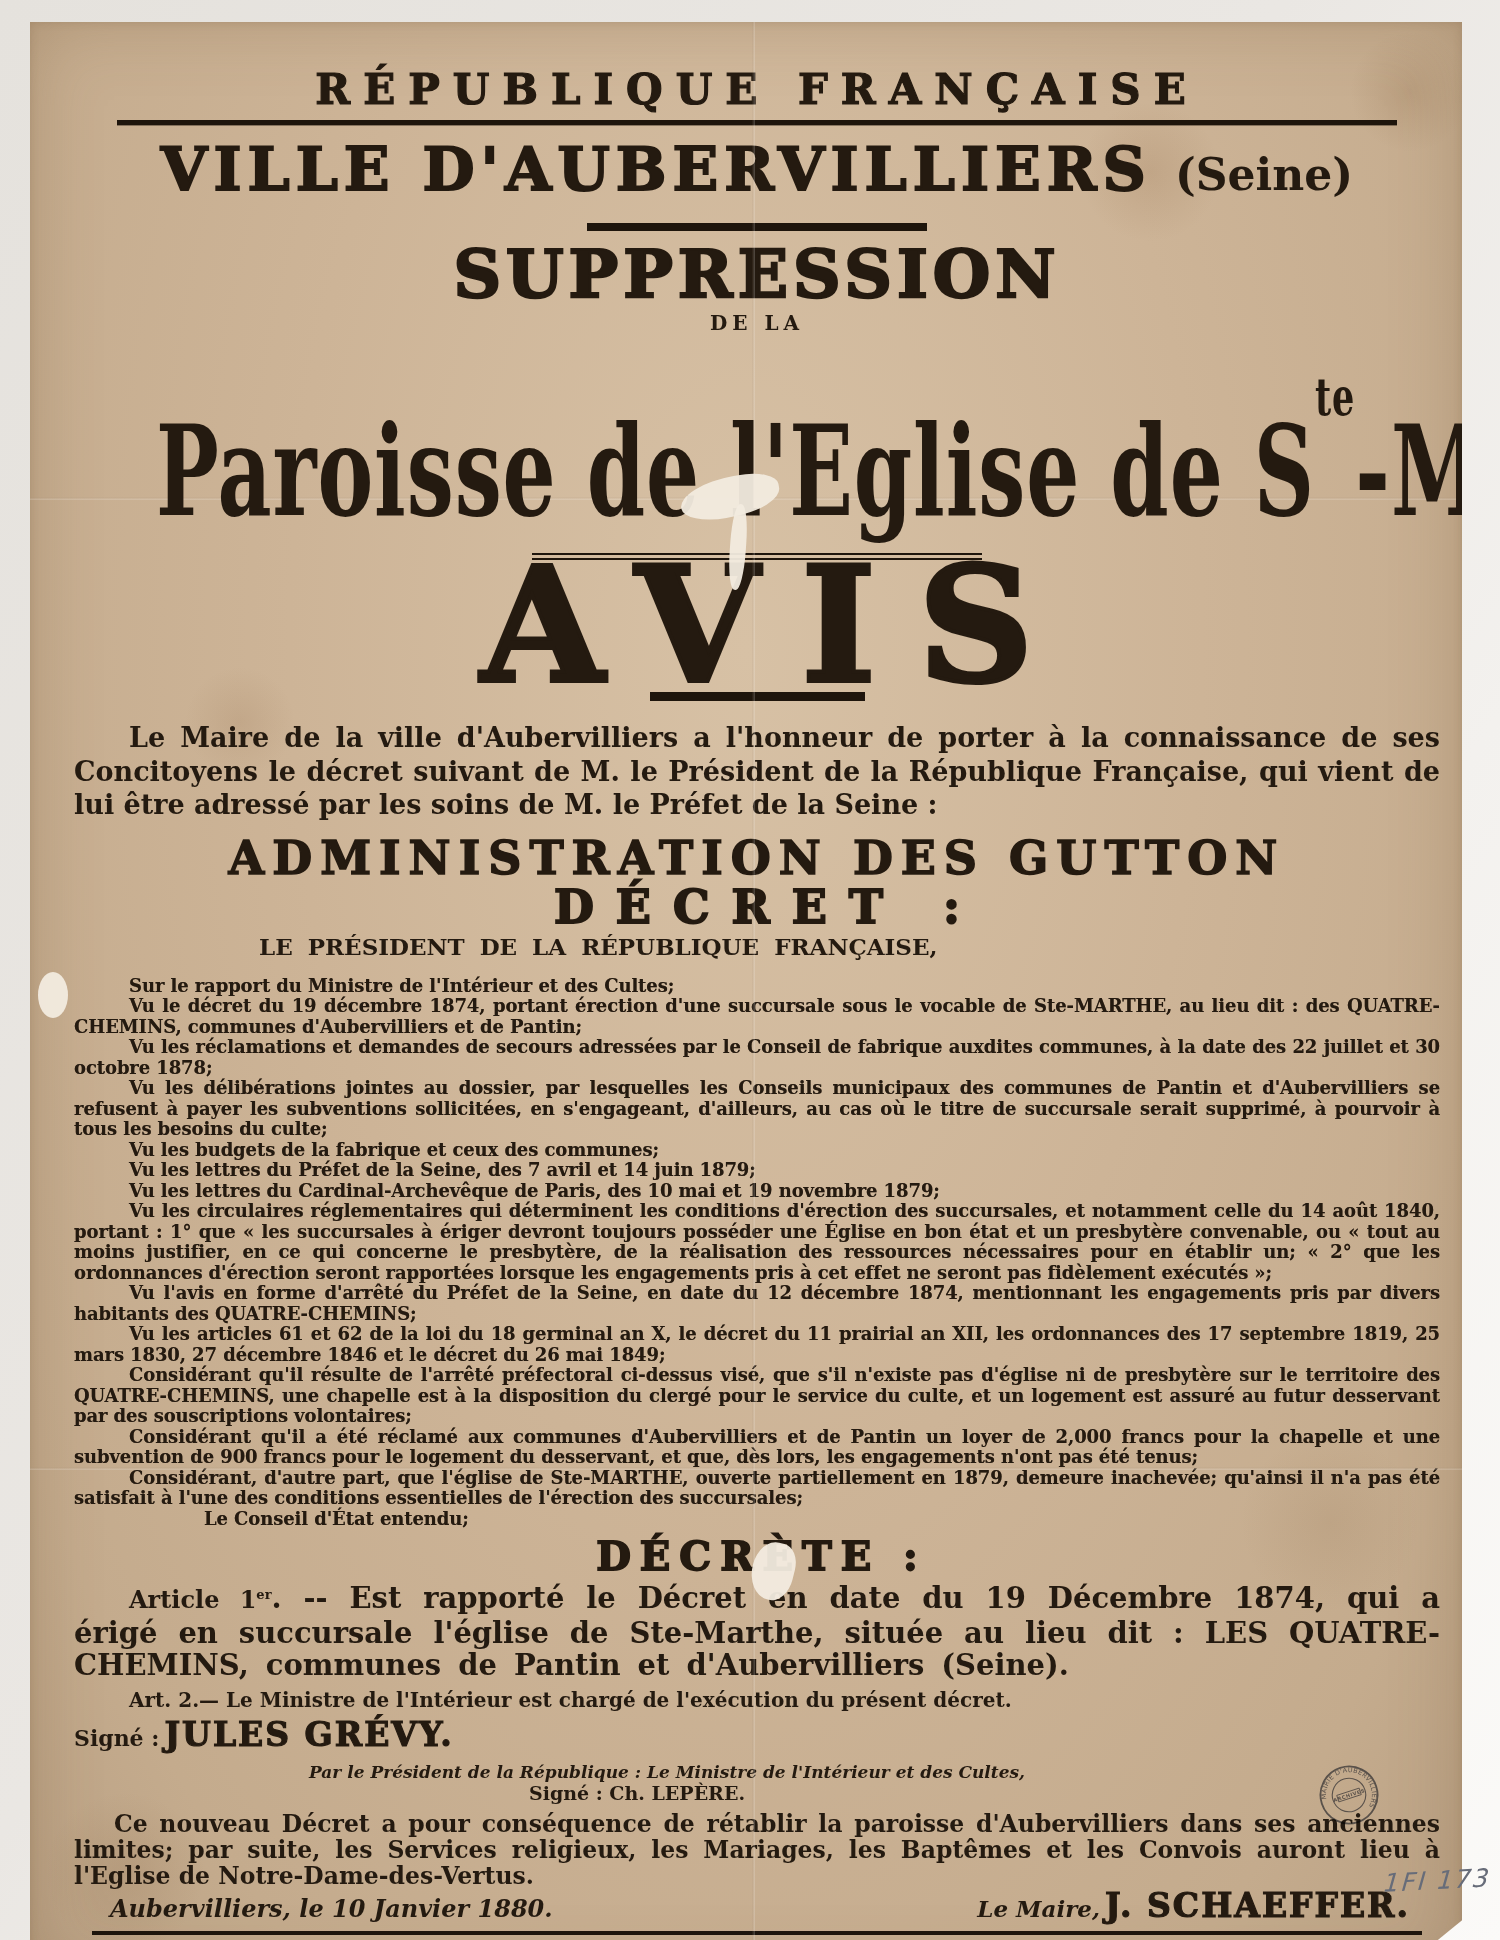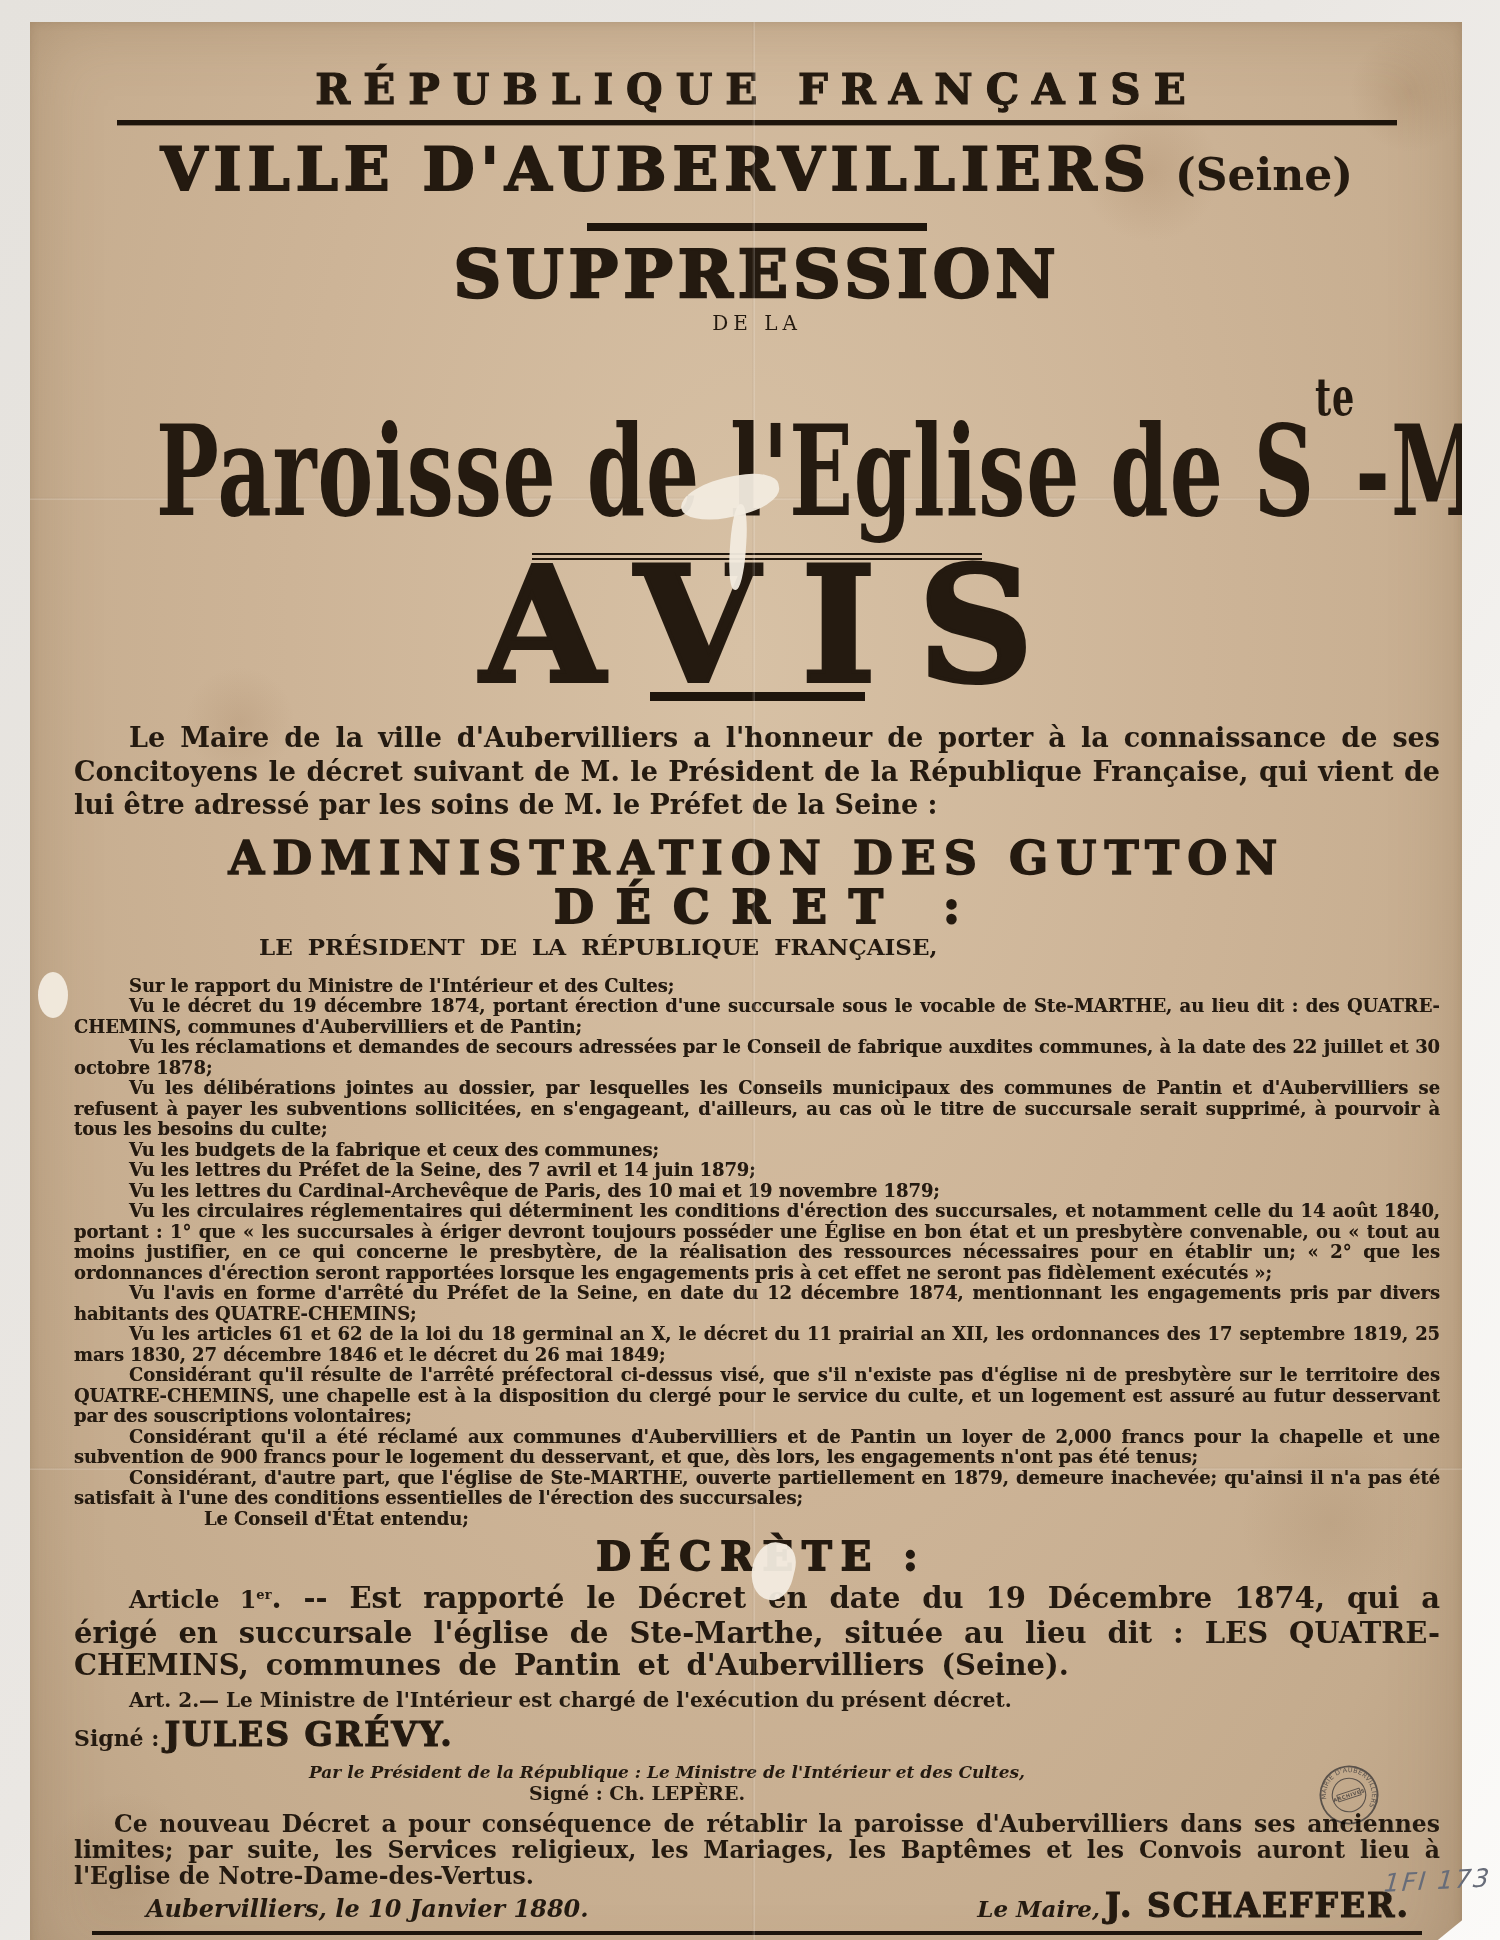--- a/index.html
+++ b/index.html
@@ -32,21 +32,21 @@
   .republique{margin:46px 0 0 0;text-align:center;font-size:42px;font-weight:700;letter-spacing:13px;
     -webkit-text-stroke:1.2px #241a10;line-height:44px;}
   .rule{background:#1e150c;margin-left:auto;margin-right:auto;}
   .rule-top{margin-top:8px;height:5px;width:1280px;box-shadow:0 1px 0 rgba(30,20,10,.4);}
   .ville-line{margin-top:6px;text-align:center;line-height:76px;white-space:nowrap;}
   .ville{font-size:60px;font-weight:700;letter-spacing:6px;-webkit-text-stroke:2px #241a10;}
   .seine{font-size:44px;font-weight:700;margin-left:18px;}
   .rule-short{height:8px;width:340px;}
   .suppression{margin-top:8px;text-align:center;font-size:66px;font-weight:700;letter-spacing:5px;
     -webkit-text-stroke:2.5px #241a10;line-height:70px;}
-  .dela{margin-top:2px;text-align:center;font-size:20px;font-weight:400;letter-spacing:5px;line-height:24px;}
+  .dela{margin-top:2px;text-align:center;font-size:20px;font-weight:700;letter-spacing:5px;line-height:24px;}
   .paroisse{margin-top:6px;text-align:center;font-size:95px;font-weight:700;line-height:130px;white-space:nowrap;
     transform:scale(.88,1.32);transform-origin:50% 50%;letter-spacing:1px;}
   .paroisse .sup{font-size:.42em;vertical-align:58%;}
   .rule-double{margin-top:26px;width:450px;margin-left:auto;margin-right:auto;}
   .rule-double div{height:2px;background:#1e150c;}
   .rule-double div+div{margin-top:3px;}
   .avis{margin-top:6px;text-align:center;font-size:160px;font-weight:700;letter-spacing:42px;line-height:118px;
     -webkit-text-stroke:4px #241a10;text-indent:42px;}
   .rule-avis{margin-top:8px;height:9px;width:215px;}
   .intro{margin:20px 0 0 0;font-size:27px;font-weight:700;line-height:33.5px;text-align:justify;text-indent:55px;}
@@ -67,21 +67,21 @@
   .article2{margin:6px 0 0 55px;font-size:20px;font-weight:700;line-height:24px;}
   .sigrow{margin-top:6px;display:flex;justify-content:space-between;align-items:baseline;line-height:34px;}
   .fait{margin-left:62px;font-size:22px;font-weight:700;font-style:italic;}
   .sig-right{margin-right:50px;}
   .signe{font-size:22px;font-weight:700;}
   .grevy{font-size:33px;font-weight:700;letter-spacing:2px;-webkit-text-stroke:1.2px #241a10;}
   .parpres{margin-top:4px;text-align:center;padding-right:180px;font-size:17px;font-weight:700;font-style:italic;line-height:20px;}
   .lepere{text-align:center;padding-right:240px;font-size:19px;font-weight:700;line-height:23px;}
   .closing{margin:6px 0 0 0;font-size:23.5px;font-weight:700;line-height:26px;text-align:justify;text-indent:40px;}
   .sigrow2{margin-top:2px;display:flex;justify-content:space-between;align-items:baseline;line-height:30px;}
-  .aubdate{margin-left:72px;font-size:24px;font-weight:700;font-style:italic;}
+  .aubdate{margin-left:36px;font-size:24px;font-weight:700;font-style:italic;}
   .maire-right{margin-right:30px;}
   .lemaire{font-size:23px;font-weight:700;font-style:italic;}
   .schaeffer{font-size:33px;font-weight:700;letter-spacing:2px;-webkit-text-stroke:1.2px #241a10;}
   .rule-bottom{margin-top:4px;height:4px;width:1330px;}
   .imprimerie{margin-top:4px;text-align:center;font-size:16px;font-weight:700;line-height:20px;padding-bottom:20px;}
   .stamp{position:absolute;left:1318px;top:1764px;width:62px;height:62px;transform:rotate(-18deg);
     opacity:.85;mix-blend-mode:multiply;}
   .stamp text{fill:#5d6272;font-family:"DejaVu Sans","Liberation Sans",sans-serif;}
   .archive-mark{position:absolute;left:1384px;top:1866px;font-size:25px;color:#676c79;letter-spacing:2px;
     font-style:italic;transform:rotate(-3deg) skewX(-8deg);font-family:"DejaVu Sans","Liberation Sans",sans-serif;}

